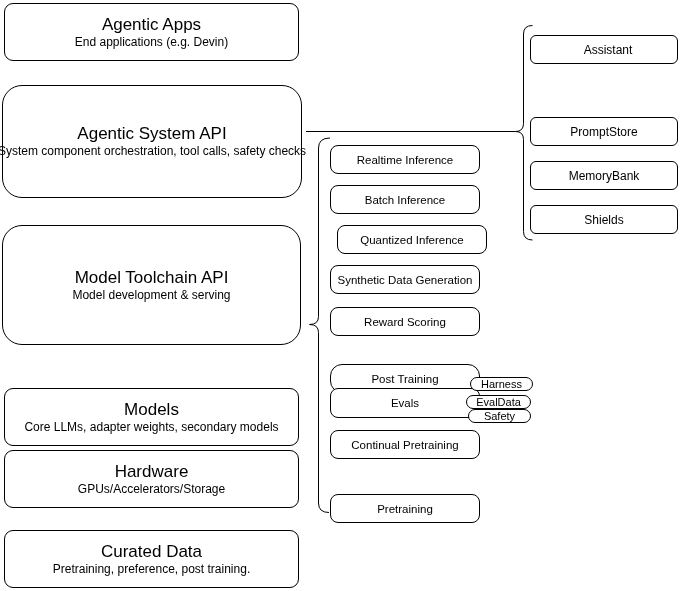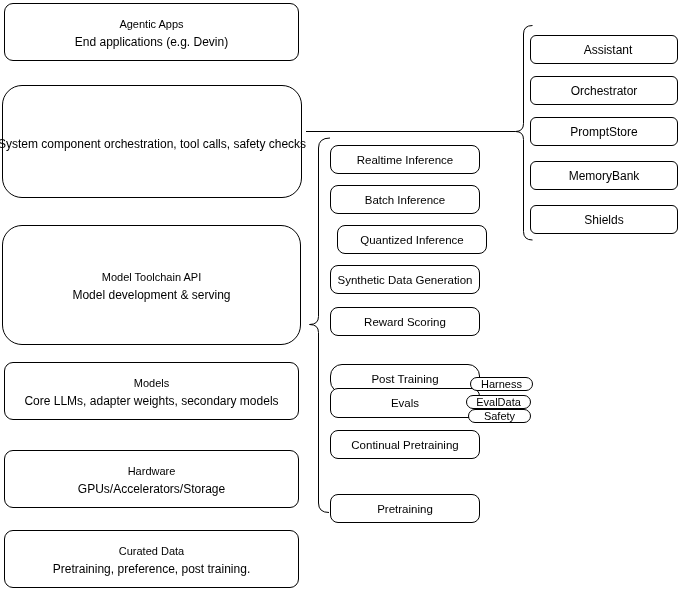--- a/index.html
+++ b/index.html
@@ -4,21 +4,21 @@
 <style>
   html,body{margin:0;padding:0;background:#ffffff;}
   body{font-family:"Liberation Sans",sans-serif;color:#000;}
   .canvas{position:relative;width:682px;height:591px;background:#fff;overflow:hidden;}
   svg.connectors{position:absolute;left:0;top:0;z-index:1;}
   .box{
     position:absolute;box-sizing:border-box;background:#fff;border:1px solid #000;
     display:flex;flex-direction:column;align-items:center;justify-content:center;
     text-align:center;z-index:2;white-space:nowrap;
   }
-  .lbox .title{font-size:11px;line-height:15px;}
+  .lbox .title{font-size:17px;line-height:15px;}
   .lbox .subtitle{font-size:12px;line-height:11px;margin-top:5px;}
   .r9{border-radius:9px;}
   .r20{border-radius:20px;}
   .mbox{left:330px;width:150px;height:29px;border-radius:8px;font-size:11.5px;}
   .rbox{left:530px;width:148px;height:29px;border-radius:6px;font-size:12px;}
   .pill{
     position:absolute;box-sizing:border-box;background:#fff;border:1px solid #000;
     border-radius:8px;height:14px;display:flex;align-items:center;justify-content:center;
     font-size:11px;line-height:12px;z-index:3;white-space:nowrap;
   }
@@ -33,29 +33,30 @@
     <path d="M532.5 25.5 Q523.5 25.5 523.5 34 L523.5 123.5 Q523.5 131.5 515.5 131.5 Q523.5 131.5 523.5 139.5 L523.5 231.5 Q523.5 240 532.5 240" fill="none" stroke="#000" stroke-width="1"></path>
     <path d="M330 138 Q318.5 138 318.5 148 L318.5 316.5 Q318.5 324.5 309.5 324.5 Q318.5 324.5 318.5 332.5 L318.5 503 Q318.5 512.5 329 512.5" fill="none" stroke="#000" stroke-width="1"></path>
   </svg>
 
   <div class="box lbox r9" style="left:4px;top:3px;width:295px;height:58px;">
     <div class="title">Agentic Apps</div>
     <div class="subtitle">End applications (e.g. Devin)</div>
   </div>
 
   <div class="box lbox r20" style="left:2px;top:85px;width:300px;height:113px;">
+    <div class="title">Agentic System API</div>
     <div class="subtitle">System component orchestration, tool calls, safety checks</div>
   </div>
 
   <div class="box lbox r20" style="left:2px;top:225px;width:299px;height:120px;">
     <div class="title">Model Toolchain API</div>
     <div class="subtitle">Model development &amp; serving</div>
   </div>
 
-  <div class="box lbox r9" style="left:4px;top:362px;width:295px;height:58px;">
+  <div class="box lbox r9" style="left:4px;top:388px;width:295px;height:58px;">
     <div class="title">Models</div>
     <div class="subtitle">Core LLMs, adapter weights, secondary models</div>
   </div>
 
   <div class="box lbox r9" style="left:4px;top:450px;width:295px;height:58px;">
     <div class="title">Hardware</div>
     <div class="subtitle">GPUs/Accelerators/Storage</div>
   </div>
 
   <div class="box lbox r9" style="left:4px;top:530px;width:295px;height:58px;">
@@ -97,23 +98,20 @@
   <div class="pill" style="left:466px;top:395px;width:65px;">
     <span>EvalData</span>
   </div>
   <div class="pill" style="left:468px;top:409px;width:63px;">
     <span>Safety</span>
   </div>
 
   <div class="box rbox" style="top:35px;padding-left:8px;">
     <span>Assistant</span>
   </div>
-  <div class="box rbox" style="top:76px;">
-    <span>Orchestrator</span>
-  </div>
   <div class="box rbox" style="top:117px;">
     <span>PromptStore</span>
   </div>
   <div class="box rbox" style="top:161px;">
     <span>MemoryBank</span>
   </div>
   <div class="box rbox" style="top:205px;">
     <span>Shields</span>
   </div>
 

